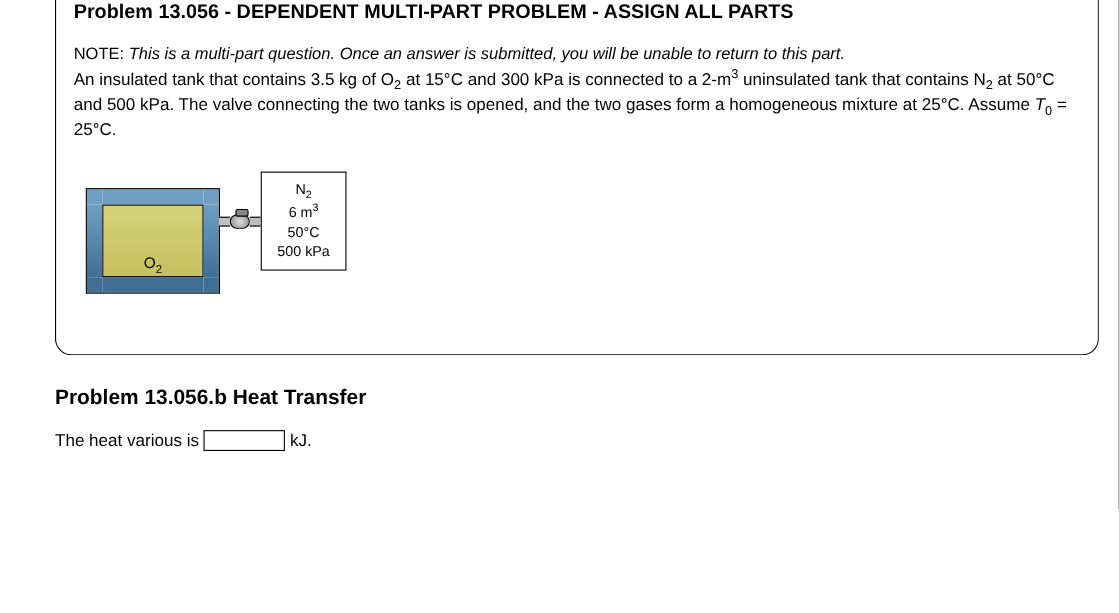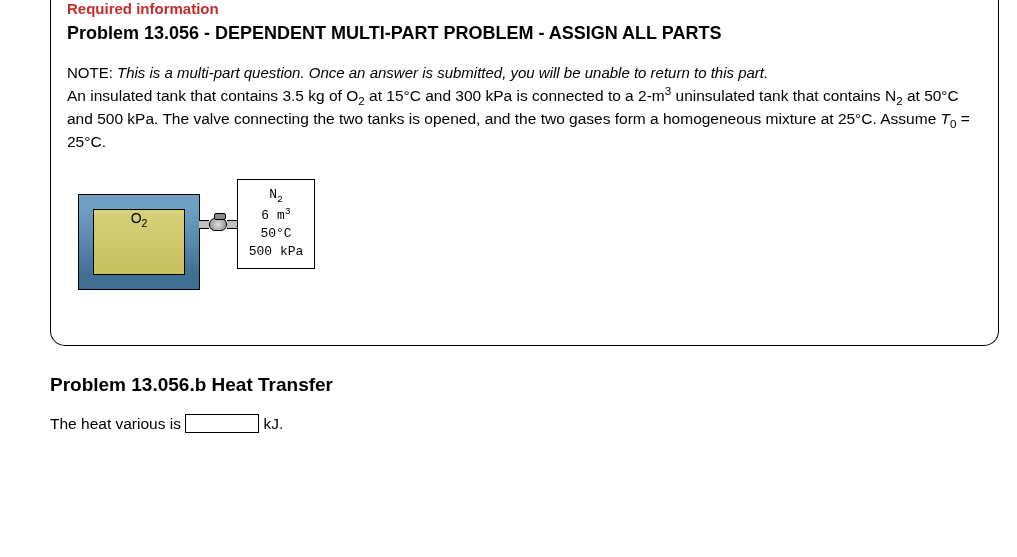--- a/index.html
+++ b/index.html
@@ -47,32 +47,32 @@
   .ital { font-style: italic; }
 
   
   .diagram {
     display: flex;
     align-items: center;
     margin: 26px 0 10px 12px;
   }
   .tank {
     text-align: center;
-    font-family: Liberation Mono, monospace;
+    font-family: Liberation Sans, sans-serif;
     font-size: 13px;
     line-height: 1.35;
     background: #fff;
   }
   .tank1 {
     width: 92px;
     height: 66px;
     background: linear-gradient(#d6d17a,#c6c05f);
     border: 1px solid #000;
     display: flex;
-    align-items: flex-start;
+    align-items: flex-end;
     justify-content: center;
     font-size: 14px;
   }
   .tank1-outer {
     border: 14px solid;
     border-image: linear-gradient(#6fa0c4,#416f94) 1;
     outline: 1px solid #000;
   }
   .tank1-labels {
     font-family: "Times New Roman", serif;
@@ -137,21 +137,20 @@
     background: #fff;
     font-size: 14px;
     padding: 0 2px;
     vertical-align: baseline;
   }
 </style>
 </head>
 <body>
 
 <div class="problem-block">
-  <div class="req-info">Required information</div>
   <div class="title">Problem 13.056 - DEPENDENT MULTI-PART PROBLEM - ASSIGN ALL PARTS</div>
 
   <div class="note-line">
     <span>NOTE:</span>
     <em>This is a multi-part question. Once an answer is submitted, you will be unable to return to this part.</em>
   </div>
 
   <div class="body-text">
     <span>An insulated tank that contains 3.5 kg of O</span><sub>2</sub><span> at 15°C and 300 kPa is connected to a 2-m</span><sup>3</sup><span> uninsulated tank that contains N</span><sub>2</sub><span> at 50°C and 500 kPa. The valve connecting the two tanks is opened, and the two gases form a homogeneous mixture at 25°C. Assume </span><span class="ital">T</span><sub>0</sub><span> = 25°C.</span>
   </div>

